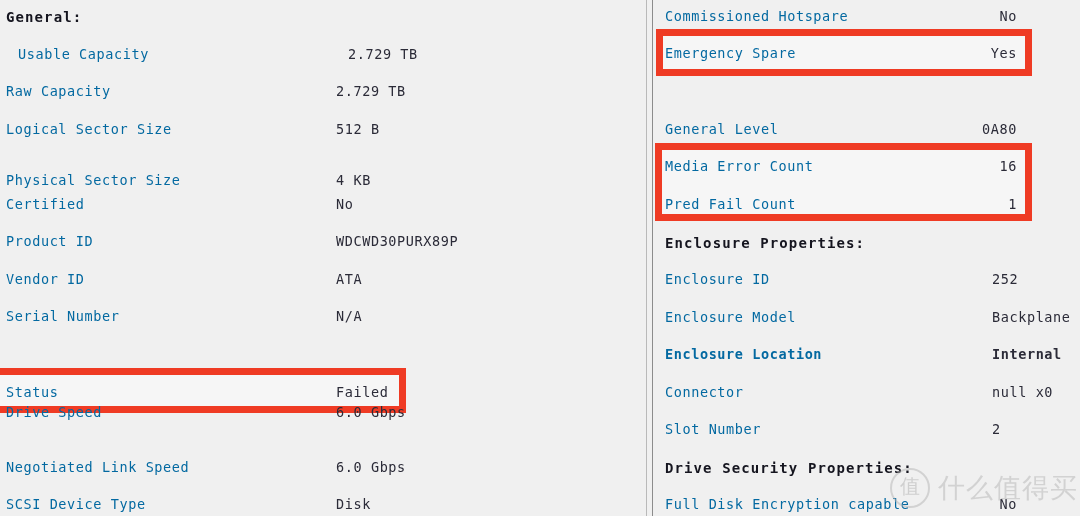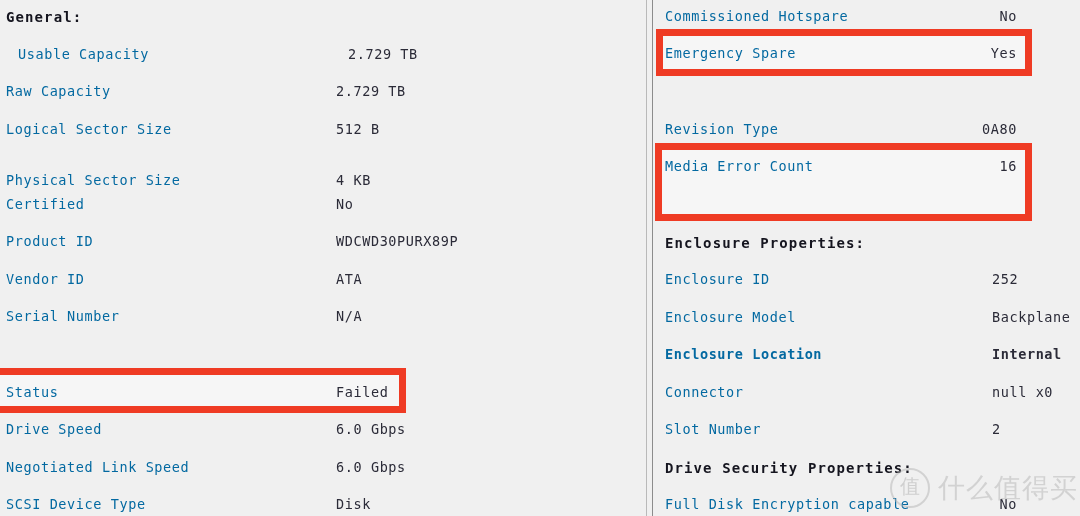--- a/index.html
+++ b/index.html
@@ -190,21 +190,21 @@
         <span class="value">ATA</span>
       </div>
       <div class="row" style="top: 305px;">
         <span class="label">Serial Number</span>
         <span class="value">N/A</span>
       </div>
       <div class="row above" style="top: 381px;">
         <span class="label">Status</span>
         <span class="value">Failed</span>
       </div>
-      <div class="row" style="top: 418px;">
+      <div class="row" style="top: 401px;">
         <span class="label">Drive Speed</span>
         <span class="value">6.0 Gbps</span>
       </div>
       <div class="row" style="top: 456px;">
         <span class="label">Negotiated Link Speed</span>
         <span class="value">6.0 Gbps</span>
       </div>
       <div class="row" style="top: 493px;">
         <span class="label">SCSI Device Type</span>
         <span class="value">Disk</span>
@@ -213,26 +213,30 @@
   <div class="column right" id="right-column">
       <div class="row" style="top: 5px;">
         <span class="label">Commissioned Hotspare</span>
         <span class="value ralign">No</span>
       </div>
       <div class="row above" style="top: 42px;">
         <span class="label">Emergency Spare</span>
         <span class="value ralign">Yes</span>
       </div>
       <div class="row" style="top: 118px;">
-        <span class="label">Revision Type</span>
+        <span class="label">General Level</span>
         <span class="value ralign">0A80</span>
       </div>
       <div class="row above" style="top: 155px;">
         <span class="label">Media Error Count</span>
         <span class="value ralign">16</span>
+      </div>
+      <div class="row above" style="top: 193px;">
+        <span class="label">Pred Fail Count</span>
+        <span class="value ralign">1</span>
       </div>
       <div class="row section-head" style="top: 232px;">
         <span class="label">Enclosure Properties:</span>
       </div>
       <div class="row" style="top: 268px;">
         <span class="label">Enclosure ID</span>
         <span class="value">252</span>
       </div>
       <div class="row" style="top: 306px;">
         <span class="label">Enclosure Model</span>

